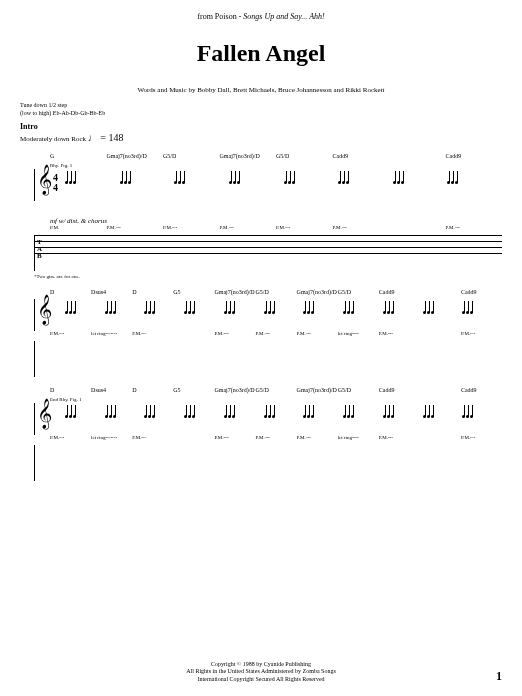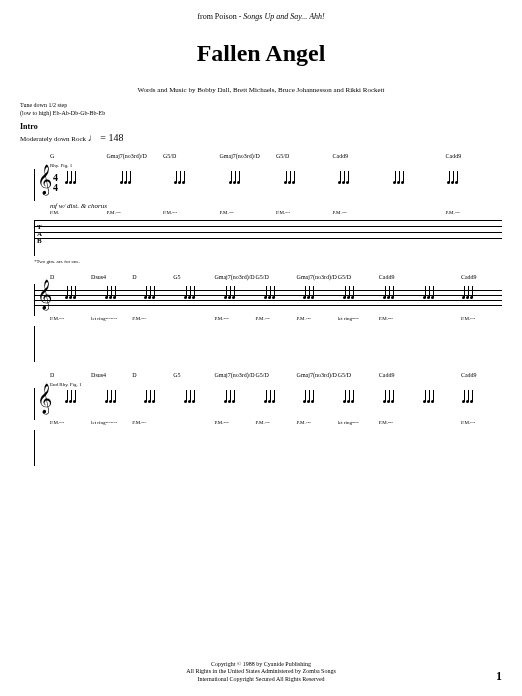--- a/index.html
+++ b/index.html
@@ -83,21 +83,21 @@
     position: relative;
     top: 10px;
   }
   .notehead::after {
     content: "";
     position: absolute;
     left: 2px; top: -10px;
     width: 0.5px; height: 12px;
     background: #000;
   }
-  .dyn { font-size: 7px; font-style: italic; padding-left: 30px; margin-top: 1px; }
+  .dyn { font-size: 7px; font-style: italic; padding-left: 30px; margin-top: 16px; }
   .effects-row {
     display: flex;
     font-size: 5px;
     padding-left: 30px;
     height: 8px;
   }
   .effects-row span { flex: 1; text-align: left; }
   .tab {
     position: relative;
     height: 36px;

